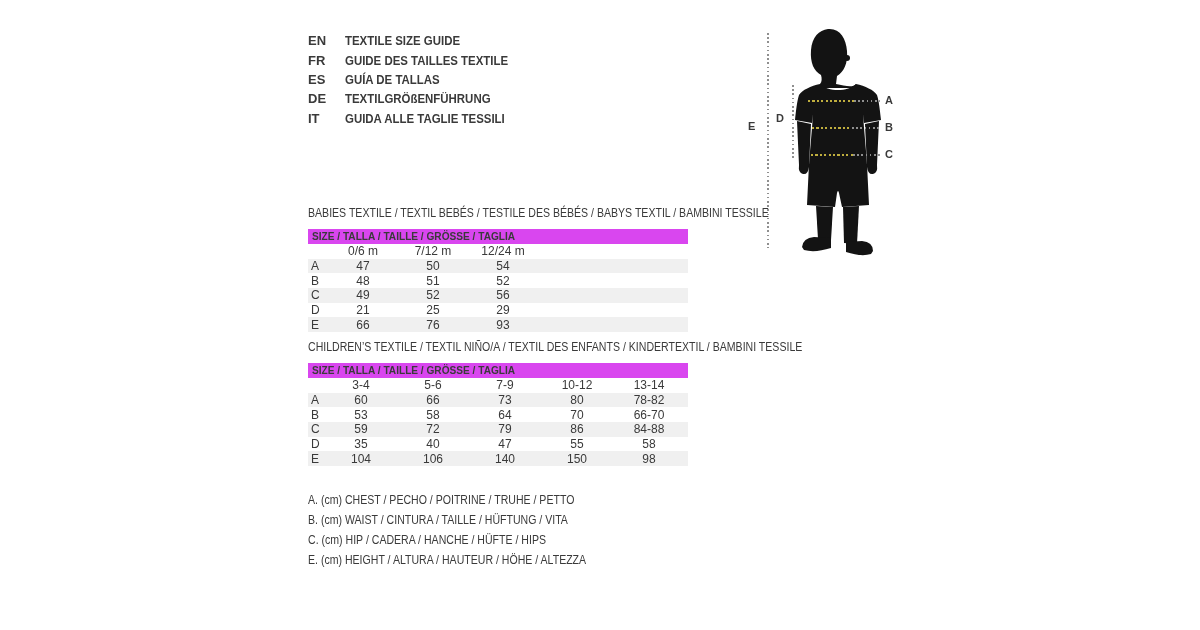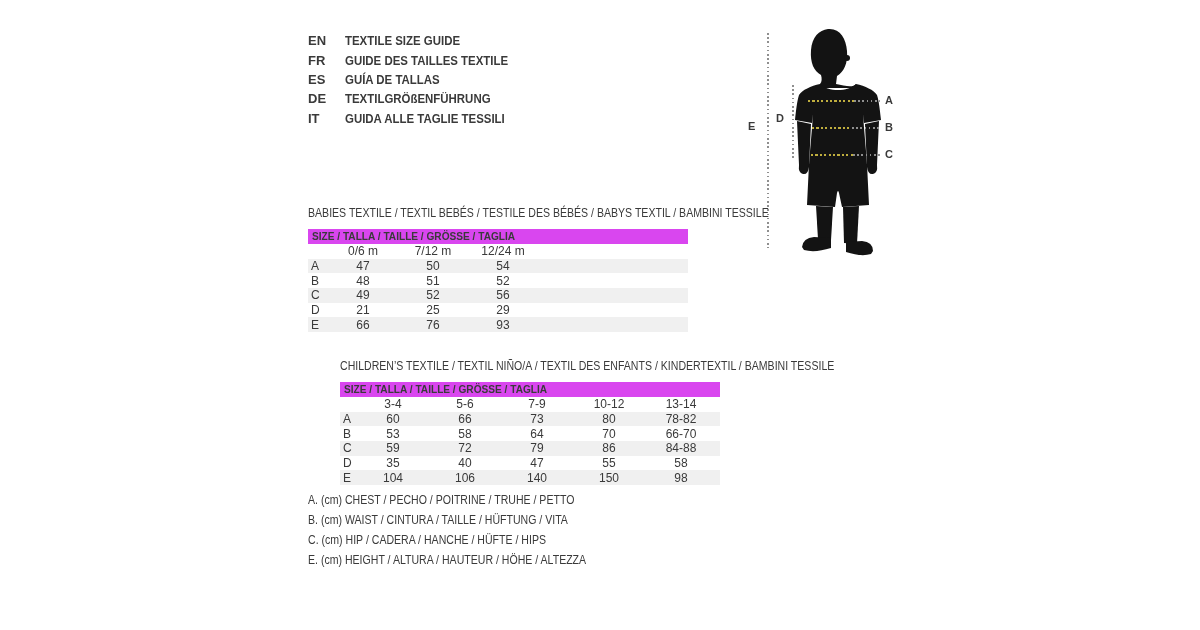--- a/index.html
+++ b/index.html
@@ -144,21 +144,21 @@
     </div>
     <div class="trow stripe">
       <span class="b-rlabel rlabel">E</span>
       <span class="b-cell">66</span>
       <span class="b-cell">76</span>
       <span class="b-cell">93</span>
     </div>
   </div>
 </div>
 
-<div class="abs section" style="left:308px; top:359px;margin-left:32px;">
+<div class="abs section" style="left:308px; top:340px;">
   <div class="tbl-title"><span class="cond">CHILDREN’S TEXTILE / TEXTIL NIÑO/A / TEXTIL DES ENFANTS / KINDERTEXTIL / BAMBINI TESSILE</span></div>
   <div class="tbl">
     <div class="tbl-headbar"><span class="cond">SIZE / TALLA / TAILLE / GRÖSSE / TAGLIA</span></div>
     <div class="trow colhead">
       <span class="c-rlabel"></span>
       <span class="c-cell">3-4</span>
       <span class="c-cell">5-6</span>
       <span class="c-cell">7-9</span>
       <span class="c-cell">10-12</span>
       <span class="c-cell">13-14</span>

